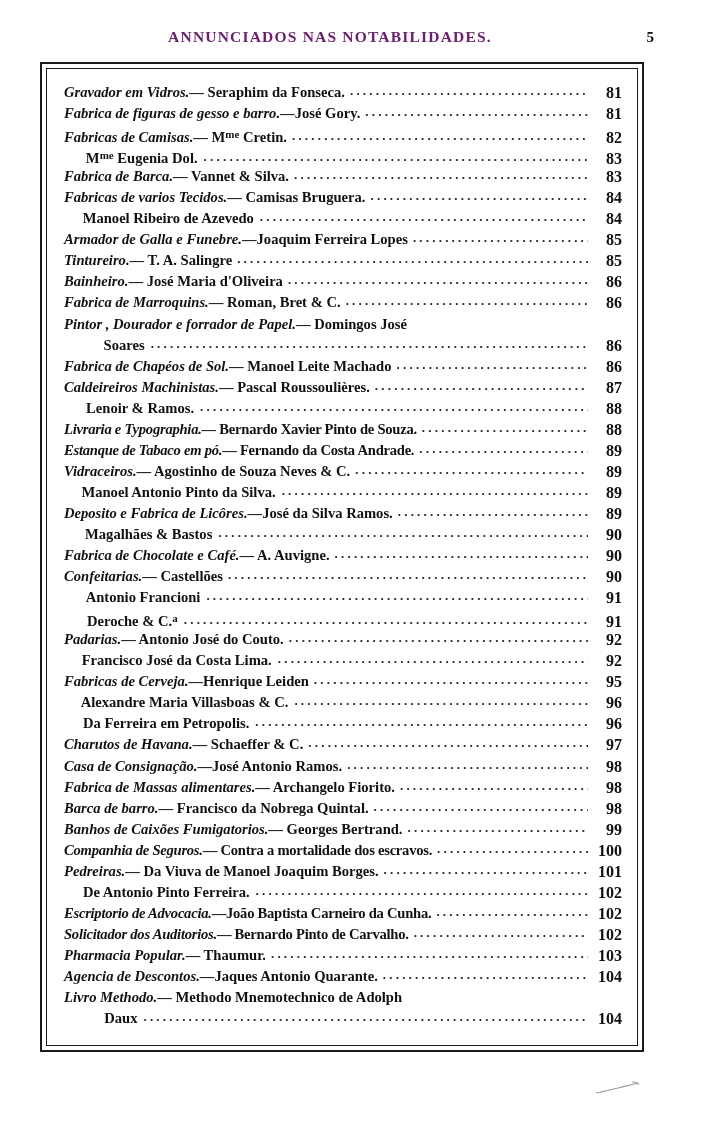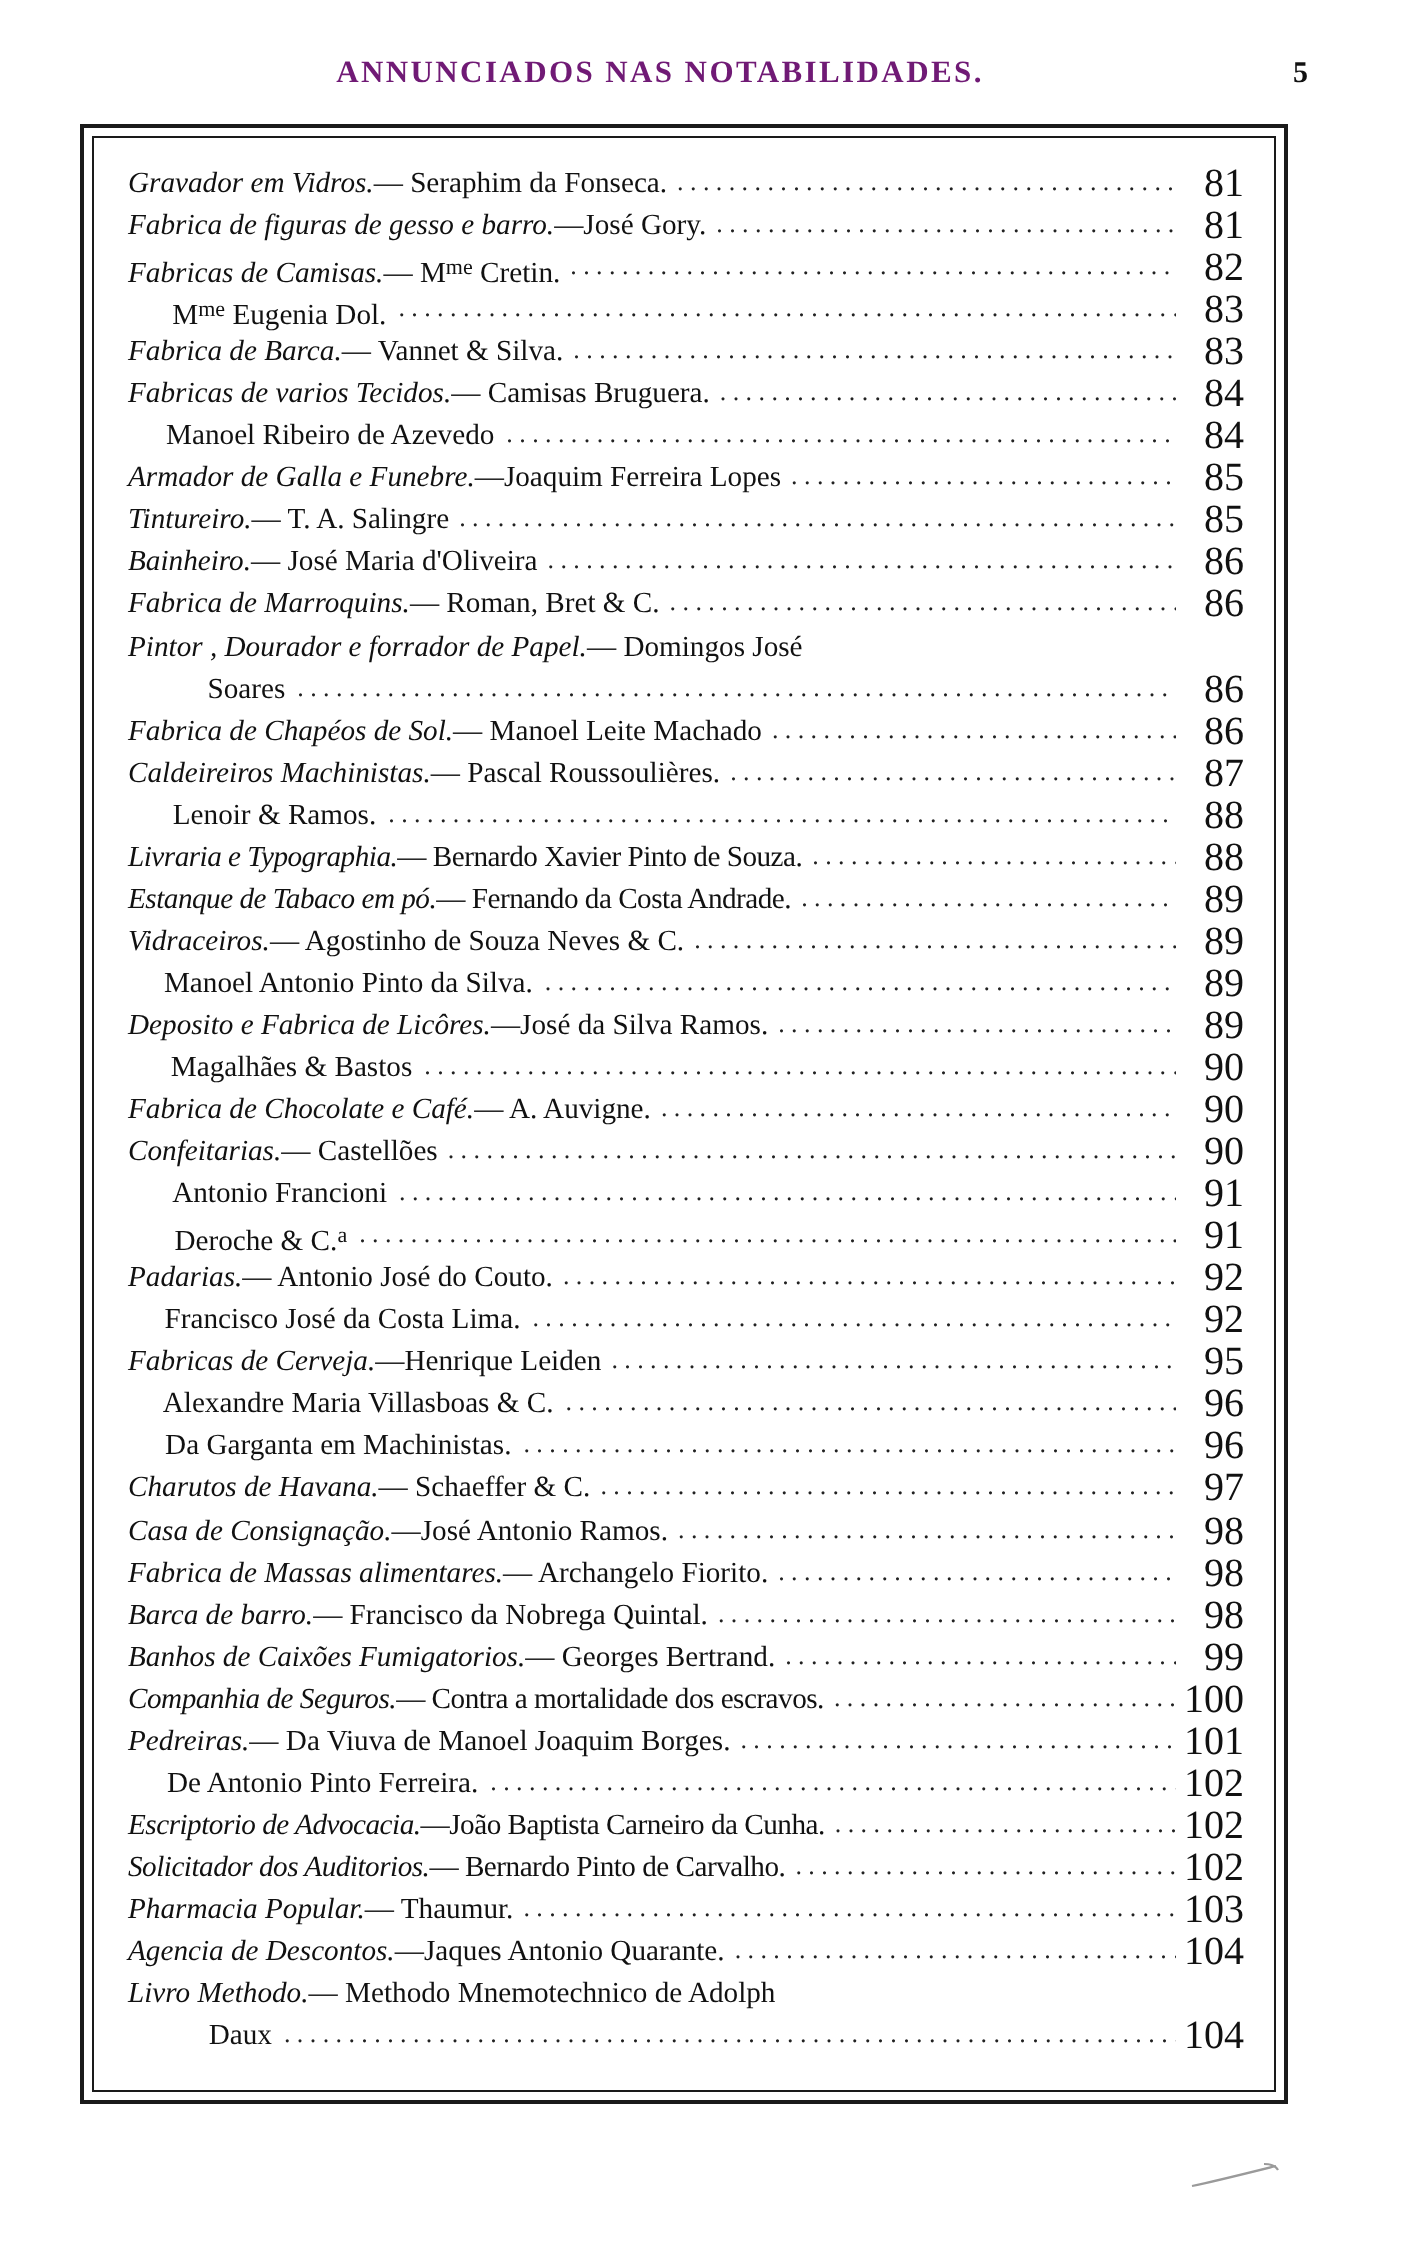--- a/index.html
+++ b/index.html
@@ -77,22 +77,23 @@
   .entry {
     position: relative;
     display: block;
     font-size: 14.6px;
     line-height: 21.05px;
     white-space: nowrap;
     height: 21.05px;
   }
   .entry .row {
     display: flex;
-    align-items: flex-start;
+    align-items: flex-end;
     width: 100%;
+    font-weight: bold;
   }
   .indent {
     display: inline-block;
   }
   .ital {
     font-style: italic;
     font-family: "Liberation Serif", serif;
   }
   .rom {
     font-style: normal;
@@ -105,21 +106,21 @@
     position: relative;
     top: -2px;
     letter-spacing: 3.2px;
     color: #222;
     font-size: 13px;
   }
   .pg {
     flex: 0 0 auto;
     width: 30px;
     text-align: right;
-    font-size: 20px;
+    font-size: 16px;
     font-style: normal;
   }
   .nopage .pg { visibility: hidden; }
   .noleader .leader { visibility: hidden; }
   .smallcap {
     font-size: 11px;
     vertical-align: 0.38em;
   }
   .cont-row .leader { margin-left: 6px; }
   .corner-mark {
@@ -362,21 +363,21 @@
         <div class="row cont-row">
           <span class="indent" style="width: 44px;"></span>
           <span><span class="rom">Alexandre  Maria Villasboas &amp; C.</span></span>
           <span class="leader">........................................................................................................................</span>
           <span class="pg">96</span>
         </div>
       </div>
       <div class="entry">
         <div class="row cont-row">
           <span class="indent" style="width: 44px;"></span>
-          <span><span class="rom">Da Garganta em Machinistas.</span></span>
+          <span><span class="rom">Da Ferreira em Petropolis.</span></span>
           <span class="leader">........................................................................................................................</span>
           <span class="pg">96</span>
         </div>
       </div>
       <div class="entry">
         <div class="row">
           <span><span class="ital">Charutos de Havana.</span><span class="rom">— Schaeffer &amp; C.</span></span>
           <span class="leader">........................................................................................................................</span>
           <span class="pg">97</span>
         </div>

